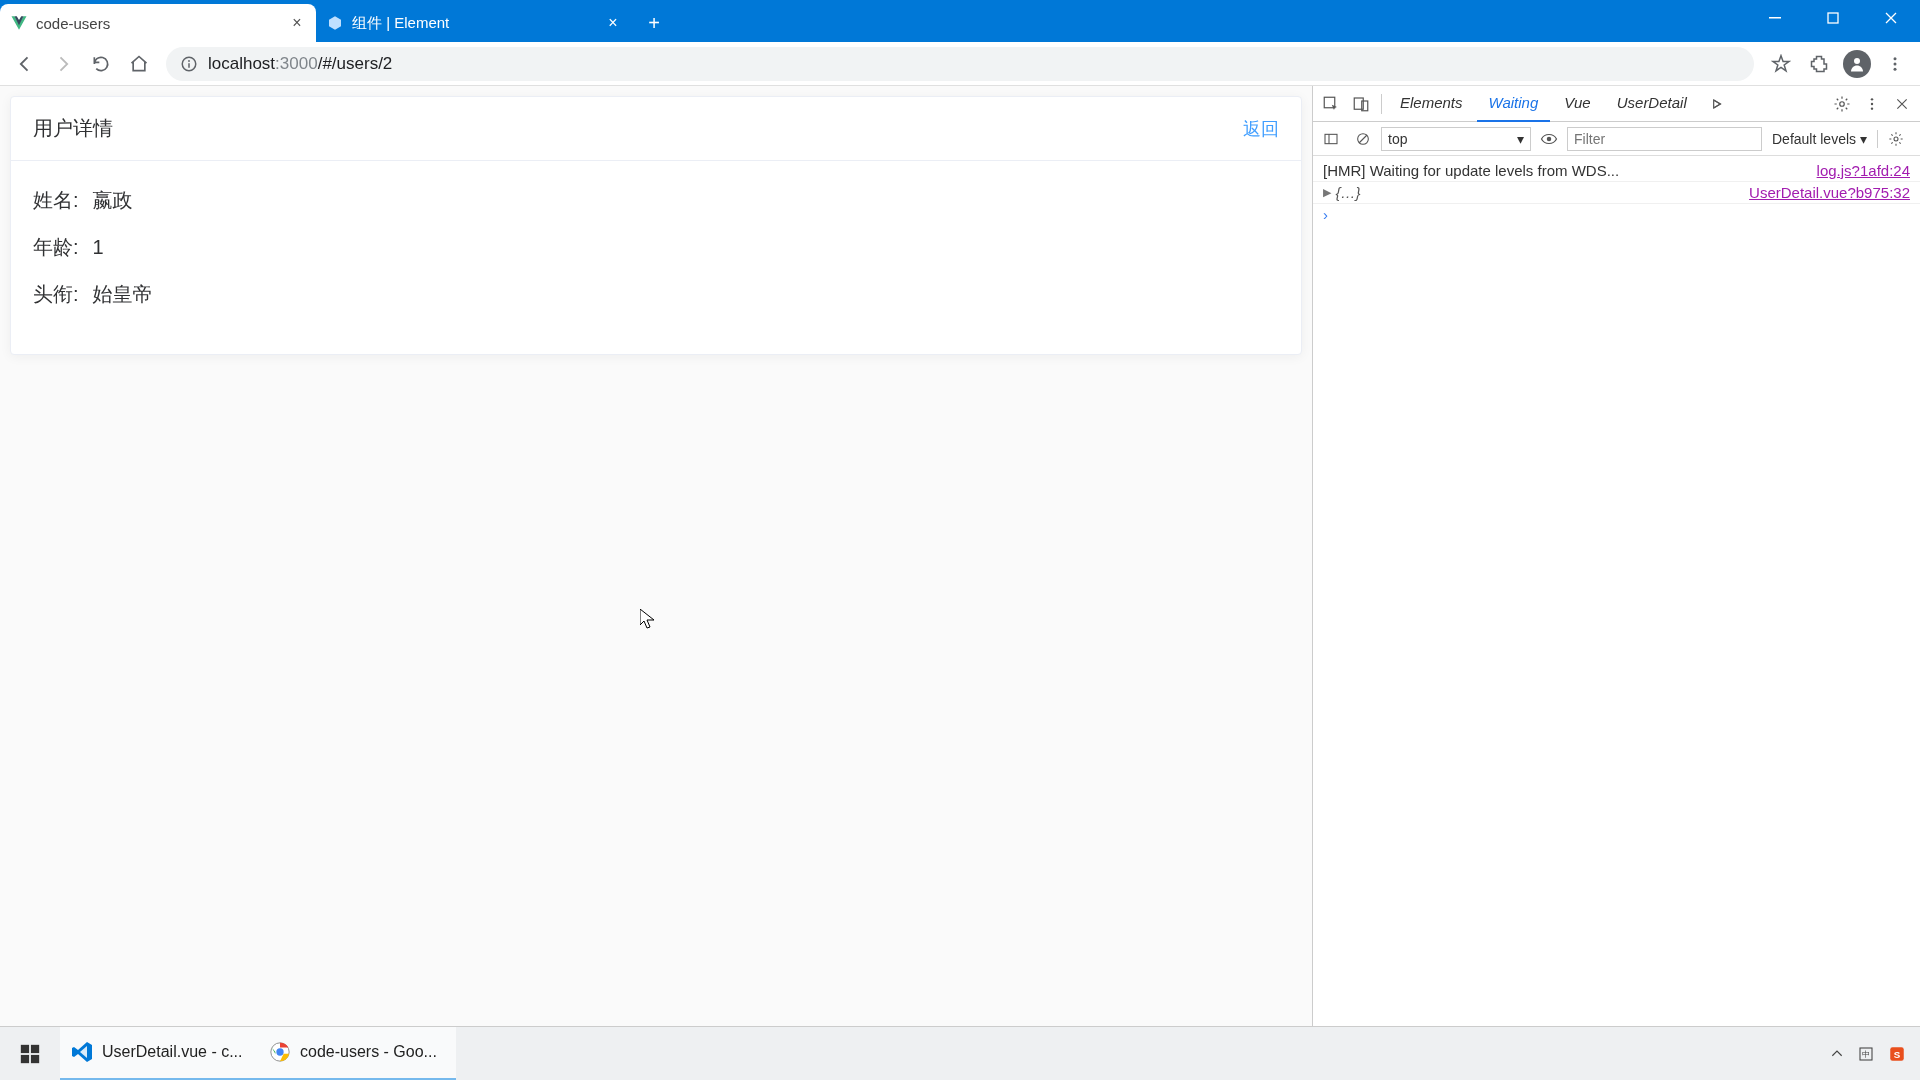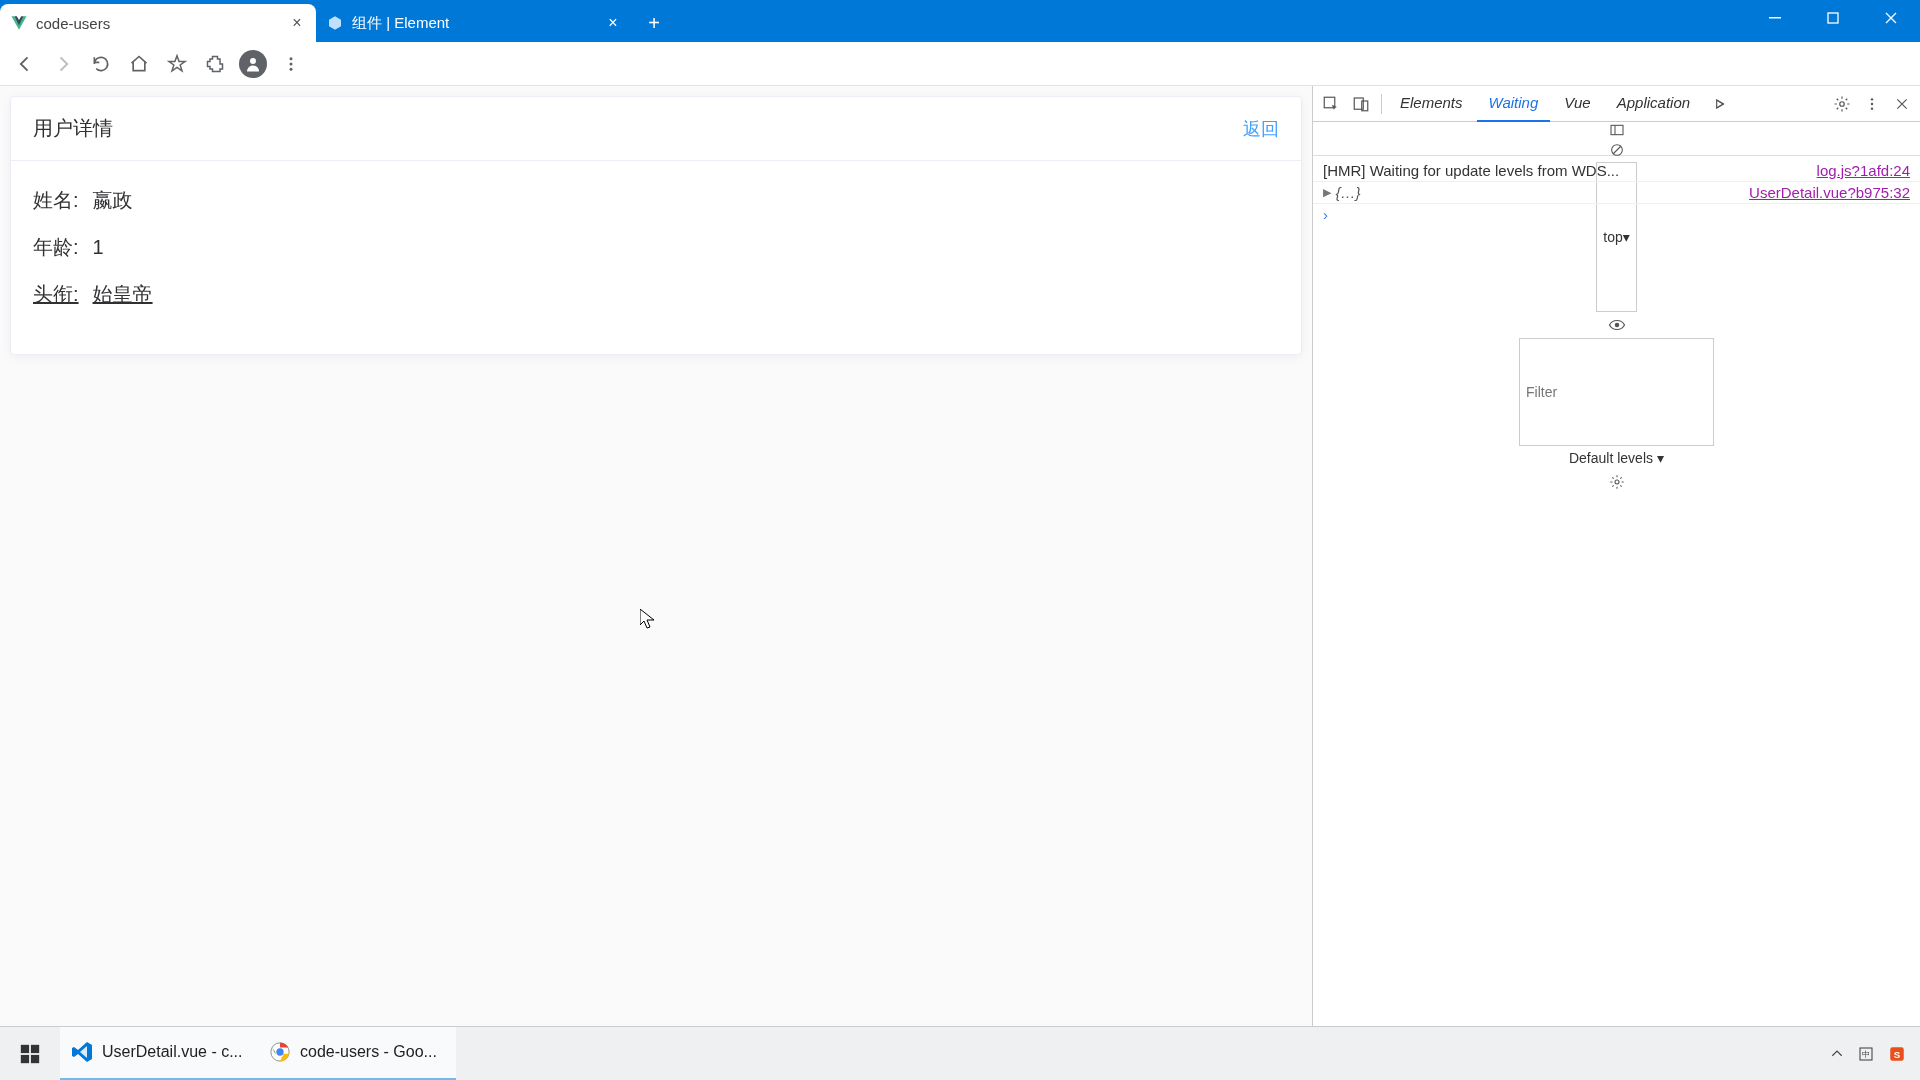--- a/index.html
+++ b/index.html
@@ -34,33 +34,33 @@
 .workspace { display: flex; height: calc(100% - 42px - 44px - 54px); }
 .page { flex: 1; background: #fafafa; padding: 10px; overflow: auto; }
 .devtools { width: 608px; border-left: 1px solid #ccc; background: #fff; display: flex; flex-direction: column; font-size: 15px; color: #333; }
 
 
 .card { background: #fff; border: 1px solid #ebeef5; border-radius: 4px; box-shadow: 0 2px 12px 0 rgba(0,0,0,.05); }
 .card-header { padding: 18px 22px; border-bottom: 1px solid #ebeef5; display: flex; align-items: center; justify-content: space-between; font-size: 20px; color: #303133; }
 .card-header .back { color: #409eff; font-size: 18px; cursor: pointer; }
 .card-body { padding: 26px 22px 30px; }
 .field { display: flex; align-items: center; font-size: 20px; color: #303133; margin-bottom: 20px; }
-.field:last-child { margin-bottom: 16px; text-decoration: underline; }
+.field:last-child { margin-bottom: 16px; }
 .field-label { margin-right: 14px; }
 
 
 .dt-tabs { height: 36px; border-bottom: 1px solid #ccc; display: flex; align-items: center; padding: 0 4px; gap: 2px; font-style: italic; }
 .dt-iconbtn { width: 28px; height: 28px; display: flex; align-items: center; justify-content: center; color: #555; cursor: pointer; }
 .dt-tab { padding: 0 12px; height: 36px; display: flex; align-items: center; color: #333; cursor: pointer; border-bottom: 2px solid transparent; font-size: 15px; }
 .dt-tab.active { color: #1a73e8; border-bottom-color: #1a73e8; }
 .dt-more { margin-left: 2px; }
 .dt-right { margin-left: auto; display: flex; align-items: center; gap: 2px; }
 
 
-.dt-toolbar { height: 34px; border-bottom: 1px solid #ddd; display: flex; align-items: center; padding: 0 4px; gap: 4px; font-size: 14px; flex-direction: column; }
+.dt-toolbar { height: 34px; border-bottom: 1px solid #ddd; display: flex; align-items: center; padding: 0 4px; gap: 4px; font-size: 14px; }
 .dt-select { flex: 0 0 150px; height: 24px; border: 1px solid #ccc; background: #fff; display: flex; align-items: center; justify-content: space-between; padding: 0 6px; font-size: 14px; cursor: pointer; }
 .dt-filter { flex: 0 0 108px; height: 24px; border: 1px solid #ccc; padding: 0 6px; font-size: 14px; outline: none; }
 .dt-levels { display: flex; align-items: center; padding: 0 6px; cursor: pointer; font-size: 14px; gap: 4px; }
 
 
 .dt-body { flex: 1; font-family: Consolas, monospace; font-size: 15px; padding: 4px 0; overflow: auto; }
 .dt-row { display: flex; justify-content: space-between; padding: 2px 10px; border-bottom: 1px solid #f0f0f0; }
 .dt-msg { white-space: pre; }
 .dt-src { color: #a21caf; text-decoration: underline; cursor: pointer; }
 .dt-expand { display: flex; align-items: center; gap: 4px; }
@@ -142,20 +142,32 @@
   <div class="nav-icon">
       <svg width="20" height="20" viewBox="0 0 24 24">
         <path d="M4 12a8 8 0 1 1 2.3 5.6M4 4v6h6" fill="none" stroke="currentColor" stroke-width="2"></path>
       </svg>
     </div>
   <div class="nav-icon">
       <svg width="20" height="20" viewBox="0 0 24 24">
         <path d="M3 11l9-8 9 8M5 10v10h14V10" fill="none" stroke="currentColor" stroke-width="2"></path>
       </svg>
     </div>
+  <div class="omnibox">
+    <span class="info-icon">
+        <svg width="18" height="18" viewBox="0 0 24 24">
+          <circle cx="12" cy="12" r="9" fill="none" stroke="currentColor" stroke-width="2"></circle>
+          <circle cx="12" cy="8" r="1.2" fill="currentColor"></circle>
+          <rect x="11" y="11" width="2" height="6" fill="currentColor"></rect>
+        </svg>
+      </span>
+    <span class="url-host">localhost</span>
+      <span class="url-port">:3000</span>
+      <span class="url-path">/#/users/2</span>
+  </div>
   <div class="tool-icon">
       <svg width="20" height="20" viewBox="0 0 24 24">
         <path d="M12 2l2.5 7h7l-5.7 4.2 2.2 7L12 16l-6 4.2 2.2-7L2.5 9h7z" fill="none" stroke="currentColor" stroke-width="1.8"></path>
       </svg>
     </div>
   <div class="tool-icon">
       <svg width="20" height="20" viewBox="0 0 24 24">
         <path d="M9 3h6v3h3v6h3v6h-3v3H9v-3H6v-3H3V9h3V6h3z" fill="none" stroke="currentColor" stroke-width="1.8"></path>
       </svg>
     </div>
@@ -211,21 +223,21 @@
       <div class="dt-iconbtn">
           <svg width="18" height="18" viewBox="0 0 24 24">
             <rect x="3" y="4" width="12" height="15" fill="none" stroke="currentColor" stroke-width="1.6"></rect>
             <rect x="13" y="8" width="8" height="13" fill="none" stroke="currentColor" stroke-width="1.6"></rect>
           </svg>
         </div>
       <div style="width:1px;height:20px;background:#ccc;margin:0 4px"></div>
       <div class="dt-tab">Elements</div>
       <div class="dt-tab active">Waiting</div>
       <div class="dt-tab">Vue</div>
-      <div class="dt-tab">Application</div>
+      <div class="dt-tab">UserDetail</div>
       <div class="dt-iconbtn dt-more">
           <svg width="16" height="16" viewBox="0 0 24 24">
             <path d="M7 6l10 6-10 6z" fill="none" stroke="currentColor" stroke-width="1.8"></path>
             <path d="M7 6l10 6-10 6" fill="none" stroke="currentColor" stroke-width="1.8"></path>
           </svg>
         </div>
       <div class="dt-right">
         <div class="dt-iconbtn">
             <svg width="18" height="18" viewBox="0 0 24 24">
               <circle cx="12" cy="12" r="3" fill="none" stroke="currentColor" stroke-width="1.6"></circle>

